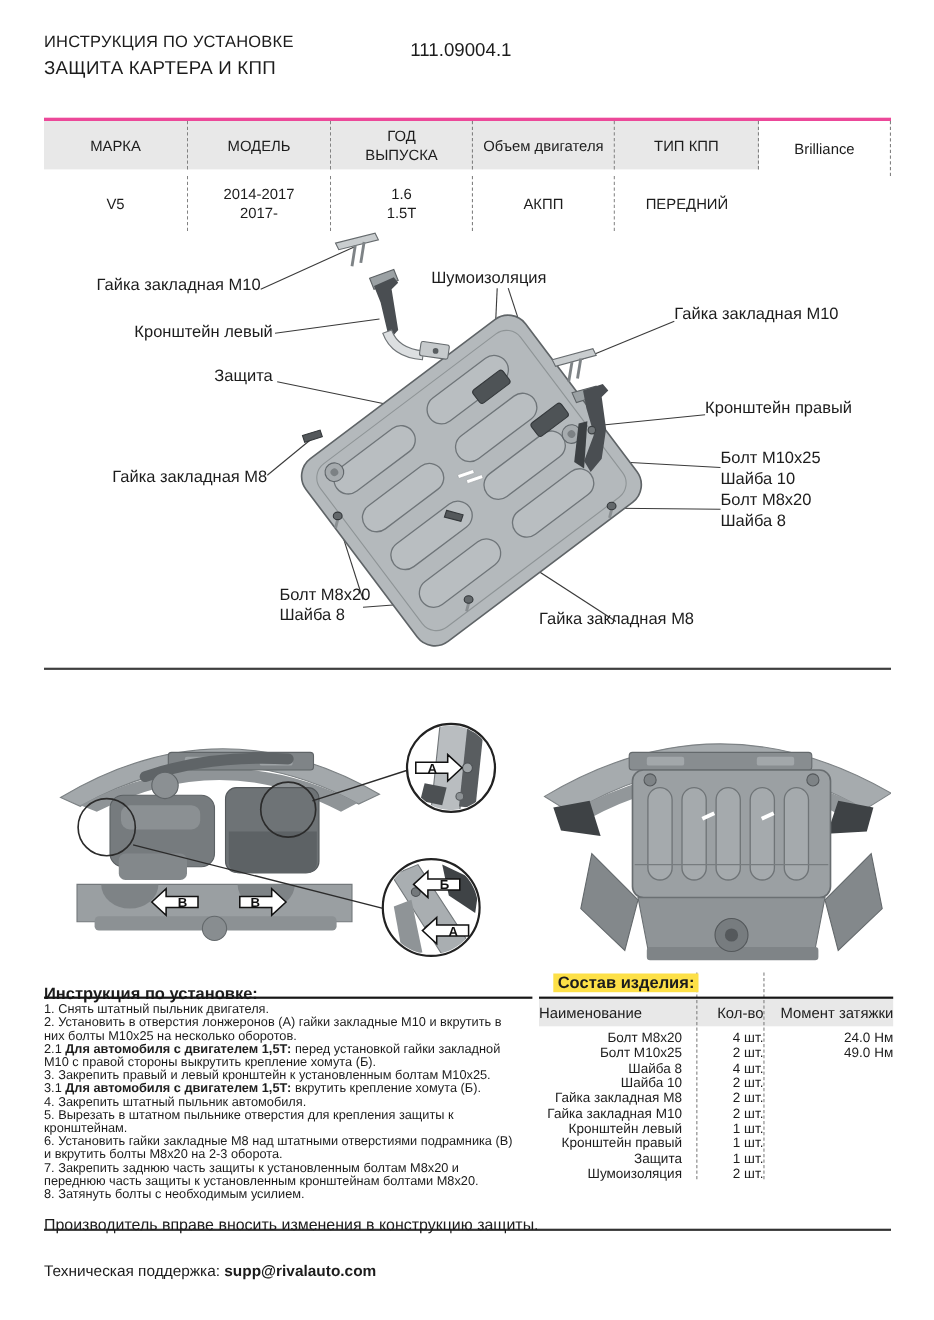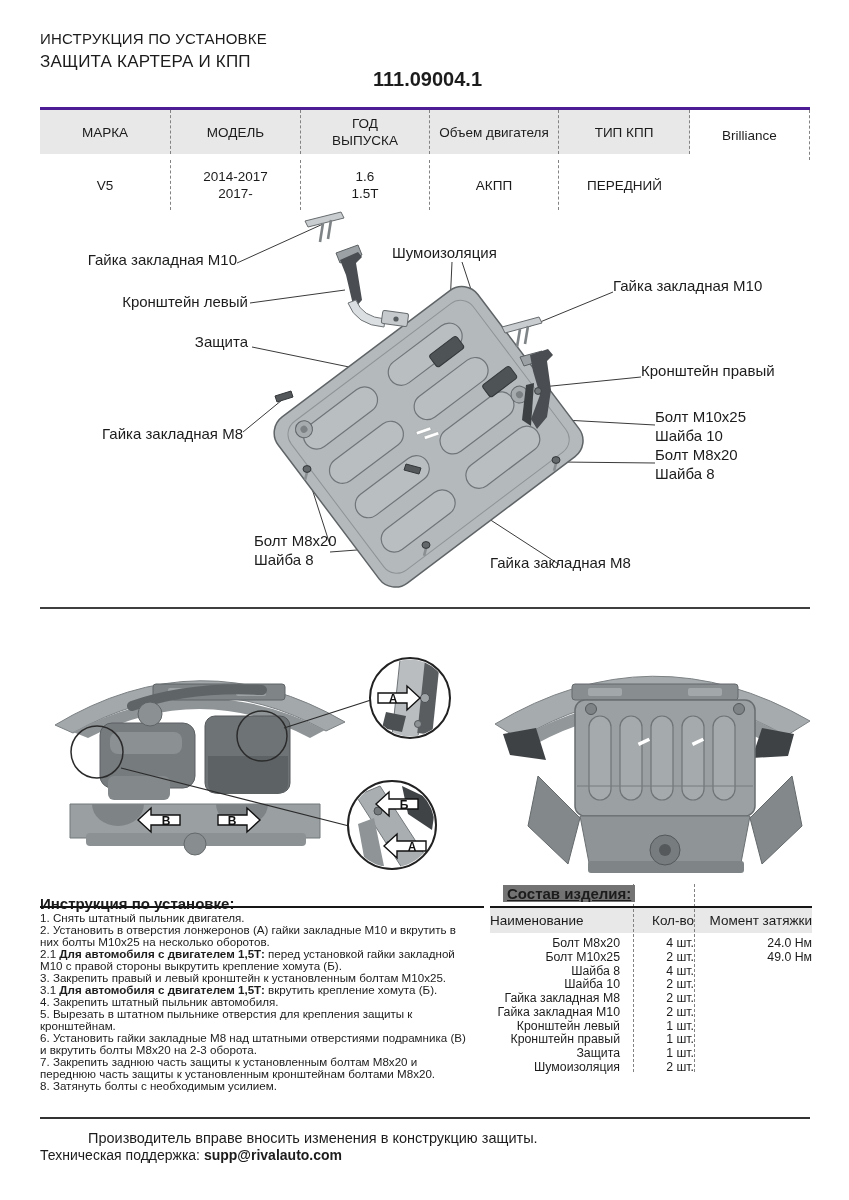--- a/index.html
+++ b/index.html
@@ -7,26 +7,26 @@
   body {
     width:849px; height:1200px; position:relative; overflow:hidden;
     font-family:"Liberation Sans", sans-serif; color:#1c1c1c;
     -webkit-font-smoothing:antialiased;
   }
   .abs { position:absolute; }
 
   
   .title1 { left:40px; top:30px; font-size:15px; letter-spacing:.2px; }
   .title2 { left:40px; top:52px; font-size:17px; font-weight:normal; letter-spacing:.2px; }
-  .partno { left:373px; top:68px; font-size:20px; font-weight:bold; }
+  .partno { left:373px; top:36px; font-size:17px; font-weight:normal; }
 
   
   .vtable {
     left:40px; top:107px; width:770px;
-    border-top:3px solid #4c1d95;
+    border-top:3px solid #ec4899;
     display:grid;
     grid-template-columns:131px 130px 129px 129px 131px 120px;
   }
   .vtable .cell {
     display:flex; align-items:center; justify-content:center;
     text-align:center; white-space:pre-line; font-size:13.5px; line-height:17px;
   }
   .vtable .th { height:44px; background:#e8e8e8; }
   .vtable .td { height:50px; background:#fff; }
   .vtable .sep { border-right:1px dashed #828282; }
@@ -39,34 +39,34 @@
   .rule { position:absolute; background:#3f3f3f; }
 
   
   .instr-head { left:40px; top:895px; font-size:15px; font-weight:bold; }
   .instr-rule { left:40px; top:906px; width:444px; height:2px; background:#161616; }
   .instr-list { left:40px; top:912px; width:428px; font-size:11.6px; line-height:12px; }
   .instr-item b { font-weight:bold; }
 
   
   .parts { left:490px; top:884px; width:322px; height:192px; position:absolute; }
-  .parts-head { position:absolute; left:13px; top:1px; font-size:15px; font-weight:bold; background:#737373; padding:0 4px; z-index:2;text-decoration:underline; }
+  .parts-head { position:absolute; left:13px; top:1px; font-size:15px; font-weight:bold; background:#fde047; padding:0 4px; z-index:2; }
   .parts-rule { position:absolute; left:0; top:22px; width:322px; height:2px; background:#161616; z-index:1; }
   .parts-band { position:absolute; left:0; top:24px; width:322px; height:25px; background:#e8e8e8; }
   .pheaders { position:absolute; left:0; top:24px; width:322px; height:25px; display:grid; grid-template-columns:143px 61px 118px; align-items:center; font-size:13.5px; }
   .pheaders .h0 { text-align:left; padding-right:13px; }
   .pheaders .h1, .pheaders .h2 { text-align:right; }
   .prows { position:absolute; left:0; top:52px; width:322px; display:grid; grid-template-columns:143px 61px 118px; grid-auto-rows:13.8px; font-size:12.3px; align-items:center; }
   .prows .c0 { text-align:right; padding-right:13px; }
   .prows .c1, .prows .c2 { text-align:right; }
   .pdash { position:absolute; top:0; height:188px; width:0; border-left:1px dashed #828282; }
 
   
   .foot-rule { left:40px; top:1117px; width:770px; height:2px; background:#333; }
-  .foot1 { left:40px; top:1130px; font-size:14.5px;margin-left:48px; }
+  .foot1 { left:40px; top:1106px; font-size:14.5px; }
   .foot2 { left:40px; top:1147px; font-size:14px; }
   .foot2 b { font-weight:bold; }
 
   svg { position:absolute; display:block; }
   svg text { font-family:"Liberation Sans", sans-serif; }
 </style>
 </head>
 <body>
 
 <div class="abs title1">ИНСТРУКЦИЯ ПО УСТАНОВКЕ</div>

